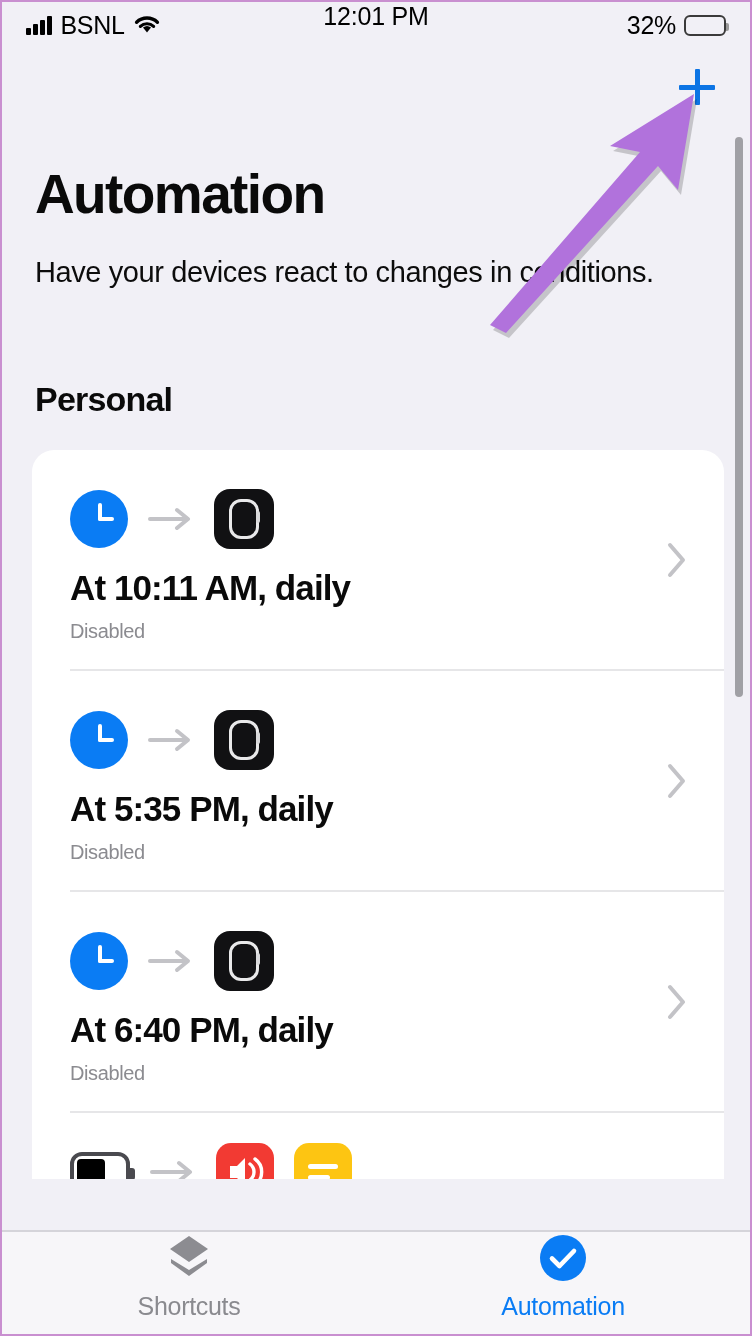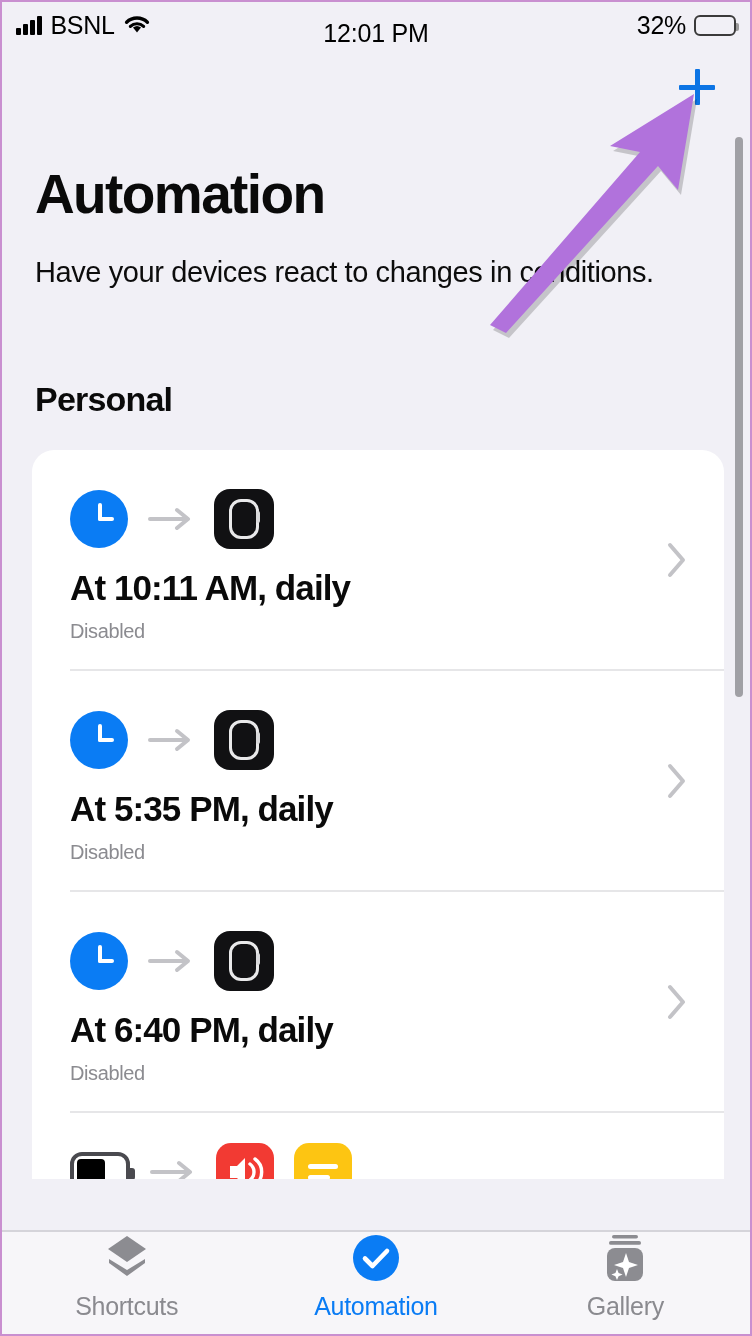--- a/index.html
+++ b/index.html
@@ -14,27 +14,27 @@
     background: #f1f0f6;
     border: 2px solid #c98fd0;
     overflow: hidden;
   }
 
   
   .statusbar {
     position: absolute; top: 0; left: 0;
     width: 100%; height: 46px;
     display: flex; align-items: center;
-    padding: 0 14px;
+    padding: 0 24px;
     color: #000;
   }
   .sb-left { display: flex; align-items: center; gap: 9px; }
   .sb-center {
     position: absolute; left: 0; right: 0; top: 0;
-    height: 46px; display: flex; align-items: flex-end; justify-content: center;
+    height: 46px; display: flex; align-items: flex-start; justify-content: center;
     pointer-events: none;
   }
   .sb-right {
     margin-left: auto; display: flex; align-items: center; gap: 8px;
   }
   .sb-text { font-size: 25px; letter-spacing: -0.3px; font-weight: 400; }
   .clock-text { font-size: 25px; font-weight: 400; letter-spacing: -0.2px; }
   .signal { display: flex; align-items: flex-end; gap: 2.5px; height: 20px; }
   .signal i { display: block; width: 4.5px; background: #000; border-radius: 1px; }
   .signal i:nth-child(1) { height: 7px; }
@@ -347,26 +347,14 @@
     <div class="tab active">
       <span class="tab-icon">
         <svg width="52" height="52" viewBox="0 0 52 52">
           <circle cx="26" cy="26" r="23" fill="#0a7cf4"></circle>
           <path d="M15 26.5 L22.5 34 L37 19" stroke="#fff" stroke-width="4.6" fill="none" stroke-linecap="round" stroke-linejoin="round"></path>
         </svg>
       </span>
       <span class="tab-label">Automation</span>
     </div>
 
-    <div class="tab">
-      <span class="tab-icon">
-        <svg width="52" height="52" viewBox="0 0 52 52">
-          <rect x="13" y="3" width="26" height="3.6" rx="1.8" fill="#8c8c91"></rect>
-          <rect x="10" y="9" width="32" height="3.8" rx="1.9" fill="#8c8c91"></rect>
-          <rect x="8" y="16" width="36" height="33" rx="8" fill="#8c8c91"></rect>
-          <path d="M27 21 L30 30 L39 33 L30 36 L27 45 L24 36 L15 33 L24 30 Z" fill="#fff"></path>
-          <path d="M18 37 L19.6 41 L23.6 42.6 L19.6 44.2 L18 48 L16.4 44.2 L12.4 42.6 L16.4 41 Z" fill="#fff"></path>
-        </svg>
-      </span>
-      <span class="tab-label">Gallery</span>
-    </div>
   </div>
 </div>
 
 </body></html>

